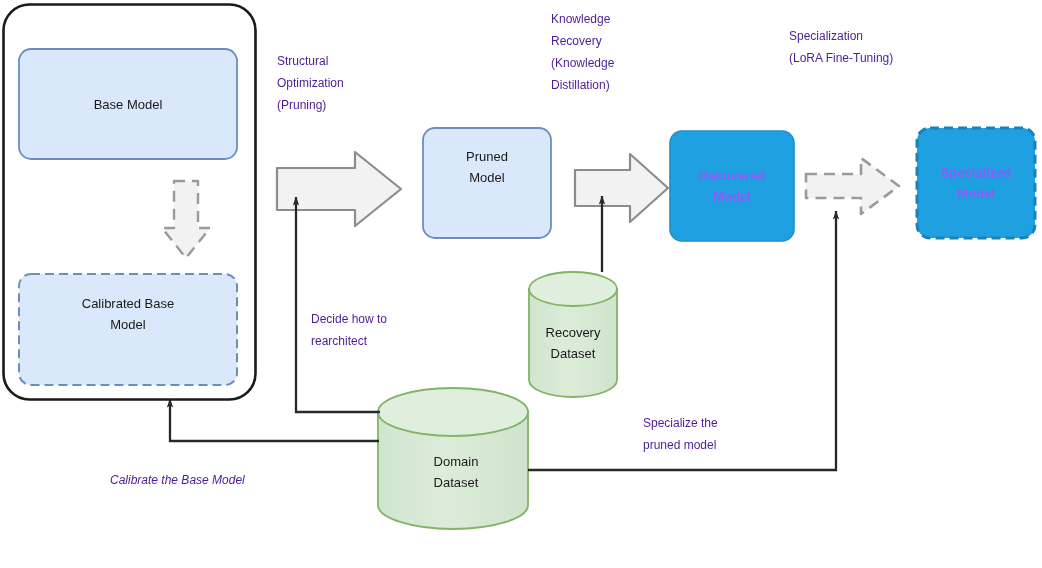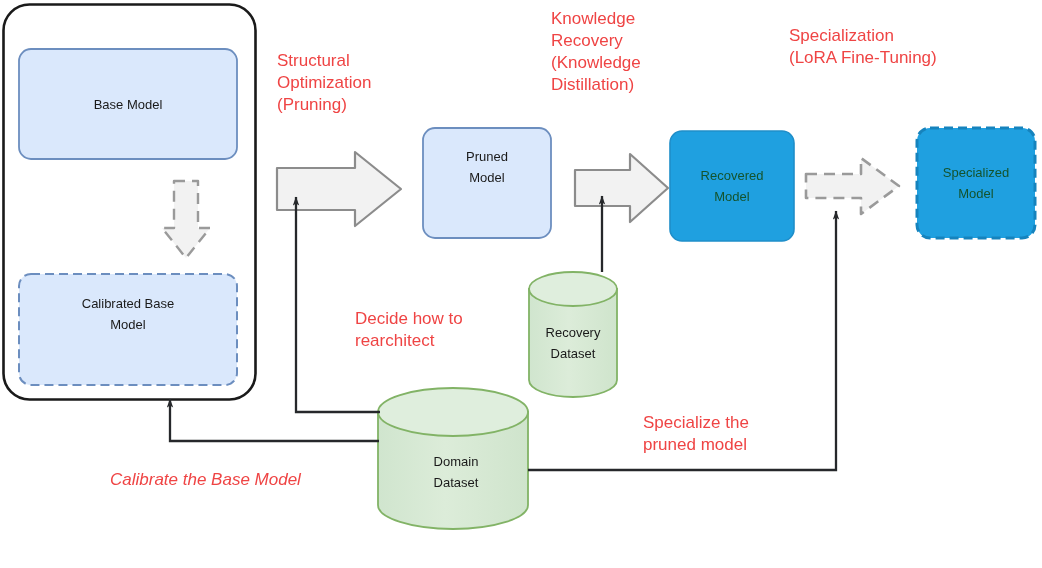--- a/index.html
+++ b/index.html
@@ -30,27 +30,27 @@
     align-items: center;
     justify-content: center;
     text-align: center;
     font-family: "Liberation Sans", sans-serif;
     font-size: 13px;
     line-height: 21px;
     color: #1a1a1a;
     pointer-events: none;
     white-space: pre-line;
   }
-  .node-label.light { color: #14532d; }
+  .node-label.light { color: #8b5cf6; font-weight: bold; }
   .free-label {
     position: absolute;
     font-family: "Liberation Sans", sans-serif;
-    font-size: 17px;
+    font-size: 12px;
     line-height: 22px;
-    color: #ef4444;
+    color: #4c1d95;
     white-space: pre-line;
   }
 </style>
 </head>
 <body>
 
 <div id="canvas">
 
   <svg id="diagram-svg" viewBox="0 0 1042 568" xmlns="http://www.w3.org/2000/svg">
     <defs>
@@ -157,21 +157,21 @@
 
   <div class="free-label" style="left:551px; top:8px;">Knowledge
 Recovery
 (Knowledge
 Distillation)</div>
 
   <div class="free-label" style="left:789px; top:25px;">Specialization
 (LoRA Fine-Tuning)</div>
 
 
-  <div class="free-label" style="left:311px; top:308px;margin-left:44px;">Decide how to
+  <div class="free-label" style="left:311px; top:308px;">Decide how to
 rearchitect</div>
 
   <div class="free-label" style="left:643px; top:412px;">Specialize the
 pruned model</div>
 
   <div class="free-label" style="left:110px; top:469px;font-style:italic;">Calibrate the Base Model</div>
 
 </div>
 
 </body></html>

